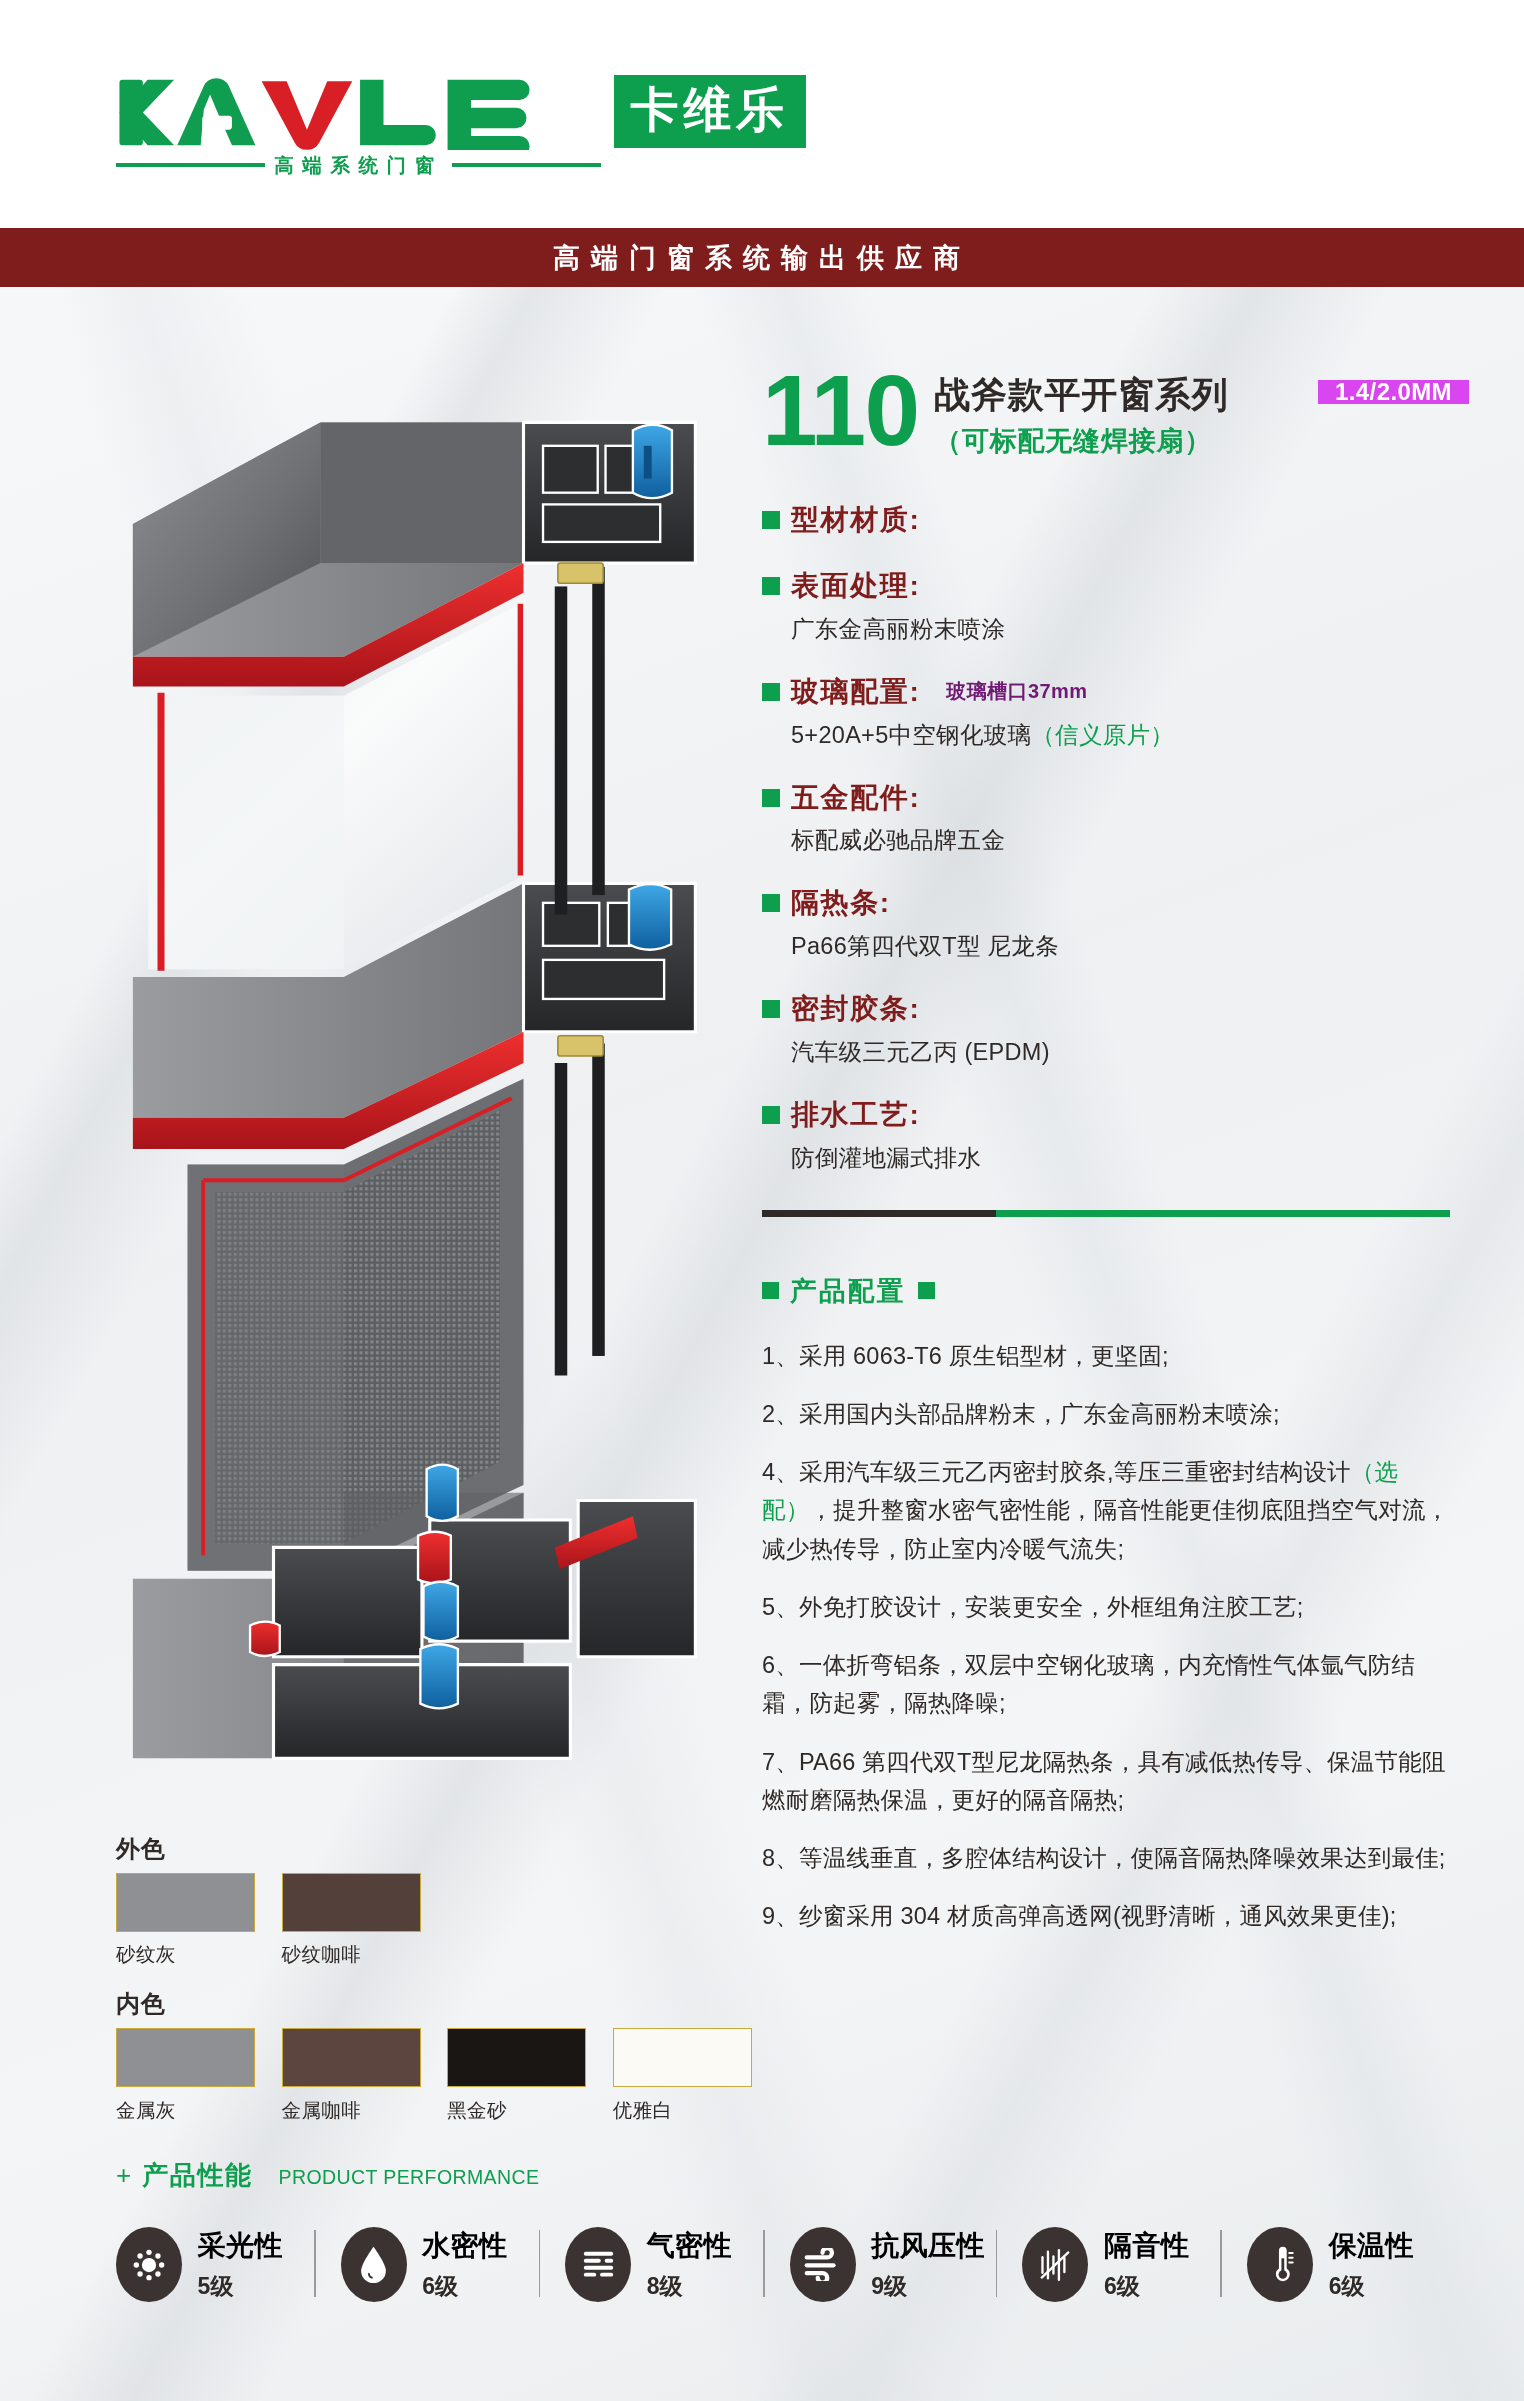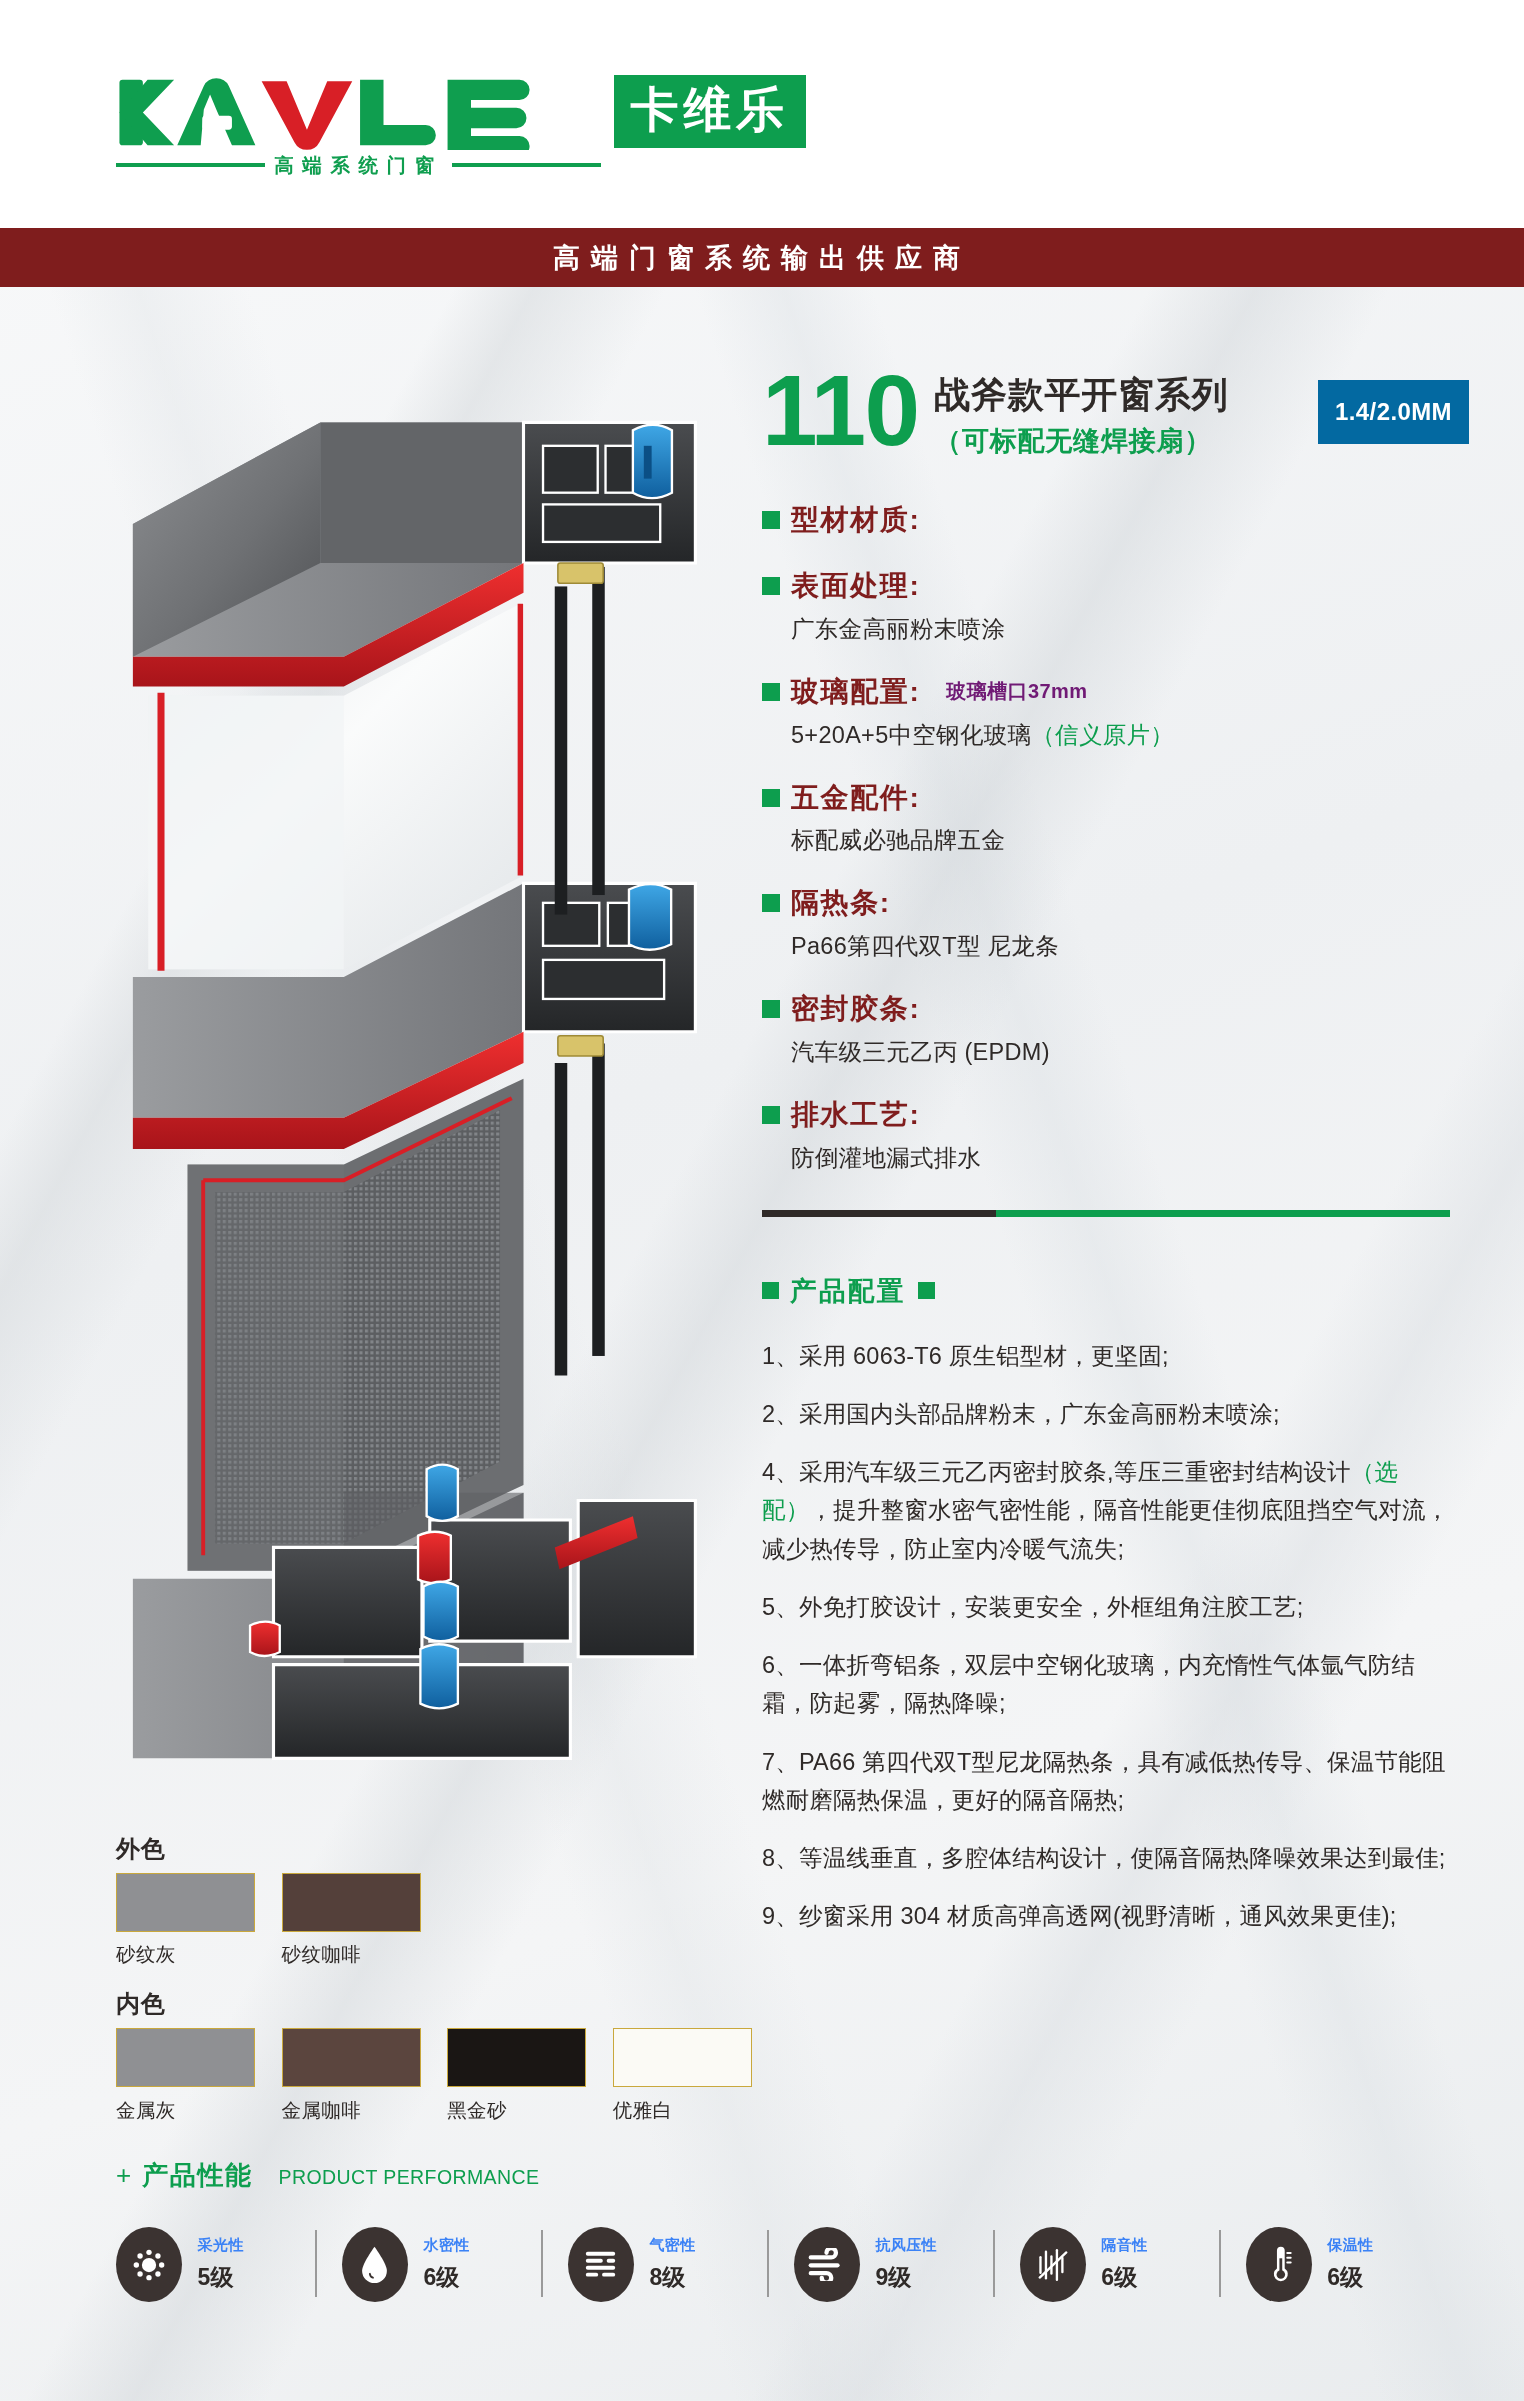--- a/index.html
+++ b/index.html
@@ -53,22 +53,22 @@
 
   .title-row { display:flex; align-items:flex-start; }
   .title-num {
     font-size:100px; font-weight:800; color:#0d9e4e; line-height:.86;
     letter-spacing:-1.6px;
   }
   .title-txtblock { margin-left:15.6px; padding-top:7.8px; }
   .title-main { font-size:36px; font-weight:800; color:#2f2a28; letter-spacing:0.8px; line-height:1.12; white-space:nowrap; }
   .title-sub { font-size:27px; font-weight:700; color:#0d9e4e; margin-top:7.8px; letter-spacing:0.8px; white-space:nowrap; }
   .thickness-badge {
-    margin-left:auto; margin-top:12.5px; background:#0369a1; color:#fff;
-    font-size:24px; font-weight:700; padding:20px 17px; line-height:1;
+    margin-left:auto; margin-top:12.5px; background:#d946ef; color:#fff;
+    font-size:24px; font-weight:700; padding:0 17px; line-height:1;
     white-space:nowrap; letter-spacing:0.4px; align-self:flex-start;
   }
 
   
   .spec-list { margin-top:42px; }
   .spec-item { margin-bottom:28px; }
   .spec-head { display:flex; align-items:center; }
   .sq { width:18px; height:18px; background:#0d9e4e; flex:0 0 auto; margin-right:11px; }
   .spec-label { font-size:28px; font-weight:700; color:#7f1d1d; letter-spacing:1.6px; }
   .spec-inline-green { font-size:20px; font-weight:700; color:#701a75; margin-left:26px; letter-spacing:0.4px; }
@@ -107,21 +107,21 @@
   .perf-cell { display:flex; align-items:center; flex:1 1 0; position:relative; padding-right:11px; }
   .perf-cell + .perf-cell { padding-left:26.6px; }
   .perf-cell + .perf-cell::before {
     content:""; position:absolute; left:0; top:3.1px; width:1.6px; height:67px; background:#9a9a9a;
   }
   .perf-icon {
     width:66px; height:75px; border-radius:50%/50%; background:#3b3331;
     display:flex; align-items:center; justify-content:center; flex:0 0 auto;
   }
   .perf-txt { margin-left:15.6px; }
-  .perf-name { font-size:15px; color:#3b82f6; font-weight:600; letter-spacing:0.4px; white-space:nowrap; }
+  .perf-name { font-size:28px; color:#000000; font-weight:600; letter-spacing:0.4px; white-space:nowrap; }
   .perf-grade { font-size:23px; color:#2f2a28; font-weight:700; margin-top:6.3px; }
 </style>
 </head>
 <body>
 
 <div class="page">
 
   <div class="bg-sheen"></div>
 
   <div class="header">

